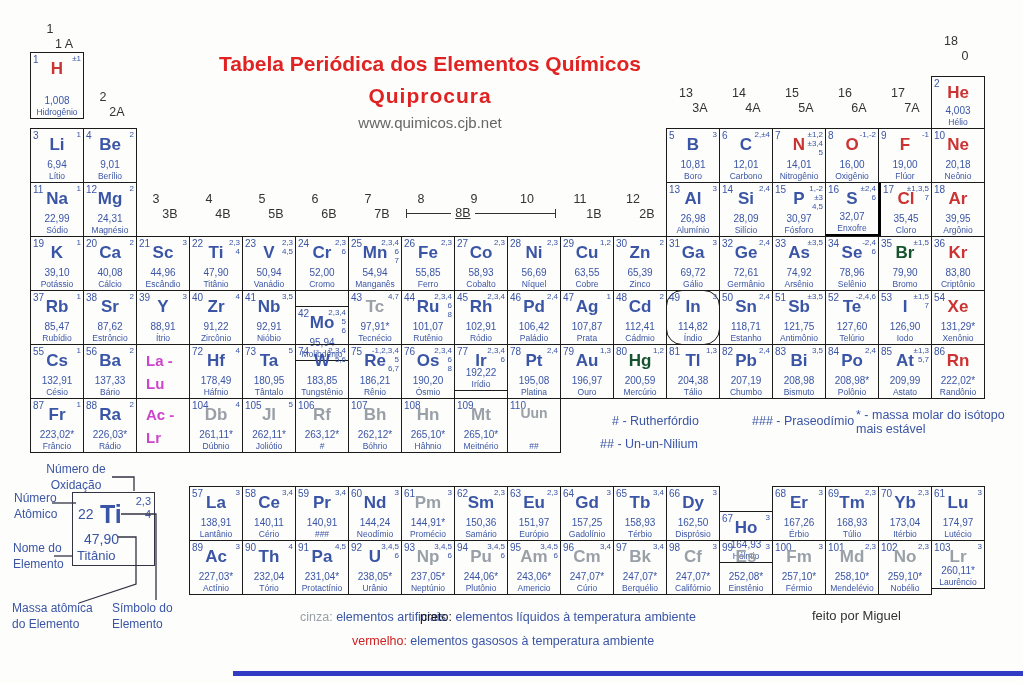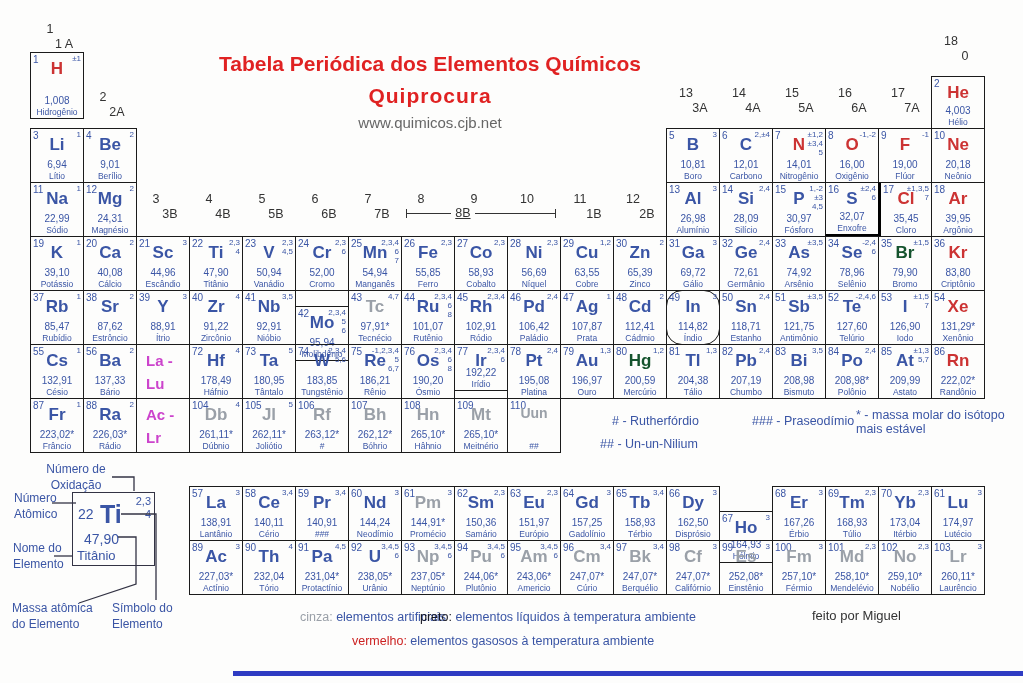--- a/index.html
+++ b/index.html
@@ -861,21 +861,21 @@
     <span class="mass">258,10*</span>
     <span class="name">Mendelévio</span>
   </div>
       <div class="cell" style="left: 878px; top: 540px; height: 55px;">
     <span class="num">102</span>
     <span class="sym c-g">No</span>
     <span class="ox">2,3</span>
     <span class="mass">259,10*</span>
     <span class="name">Nobélio</span>
   </div>
-      <div class="cell" style="left: 931px; top: 540px; height: 55px;">
+      <div class="cell" style="left: 931px; top: 540px; height: 49px;">
     <span class="num">103</span>
     <span class="sym c-g">Lr</span>
     <span class="ox">3</span>
     <span class="mass">260,11*</span>
     <span class="name">Laurêncio</span>
   </div>
       <div class="glabel" style="left: 57px; top: 22px;">
     <span class="gnum">1</span>
     <span class="glet">1 A</span>
   </div>

